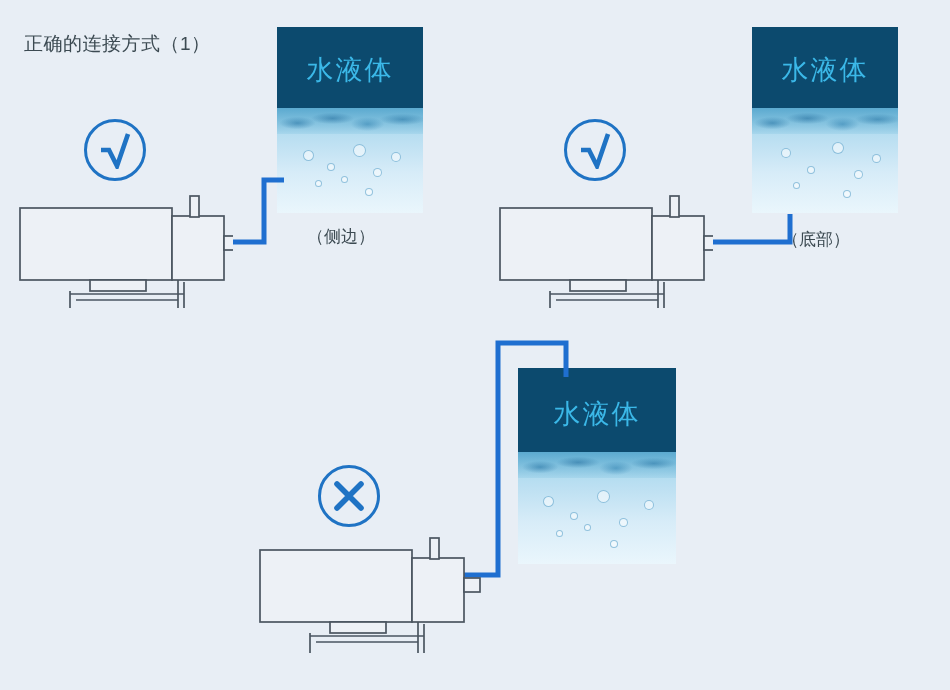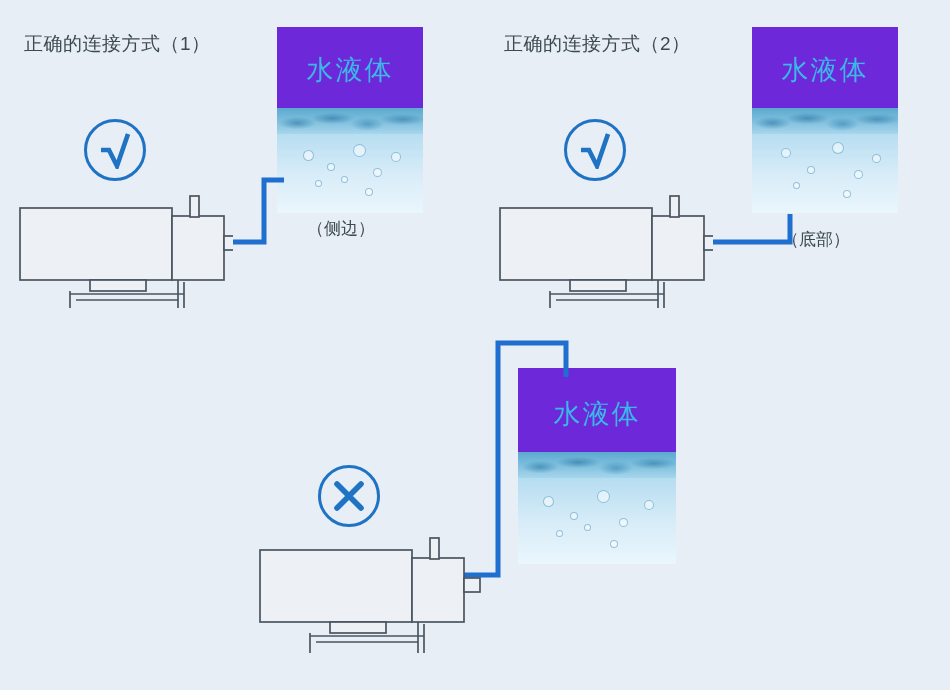--- a/index.html
+++ b/index.html
@@ -42,21 +42,21 @@
     border: 3px solid #1f73c4;
     box-sizing: border-box;
     display: flex;
     align-items: center;
     justify-content: center;
   }
   .mark svg { display: block; }
   
   .tank {
     position: absolute;
-    background: #6d28d9;
+    background: #0c4a6e;
     overflow: hidden;
   }
   .tank-label {
     position: absolute;
     left: 0;
     right: 0;
     text-align: center;
     color: #3bb8e8;
     font-size: 27px;
     font-weight: 500;
@@ -128,21 +128,21 @@
         <div class="bub" style="left:34%;top:55px;width:6px;height:6px;"></div>
         <div class="bub" style="left:52%;top:36px;width:11px;height:11px;"></div>
         <div class="bub" style="left:66%;top:60px;width:7px;height:7px;"></div>
         <div class="bub" style="left:78%;top:44px;width:8px;height:8px;"></div>
         <div class="bub" style="left:26%;top:72px;width:5px;height:5px;"></div>
         <div class="bub" style="left:60%;top:80px;width:6px;height:6px;"></div>
         <div class="bub" style="left:44%;top:68px;width:5px;height:5px;"></div>
       </div>
     </div>
 
-    <div class="caption" style="left:307px;top:220px;">（侧边）</div>
+    <div class="caption" style="left:307px;top:228px;">（侧边）</div>
 
     <div class="pipe" style="left:200px;top:170px;">
       <svg width="90" height="80" viewBox="0 0 90 80">
         <polyline points="8,72 64,72 64,10 84,10" fill="none" stroke="#1f6fd0" stroke-width="5" stroke-linecap="butt" stroke-linejoin="miter"></polyline>
       </svg>
     </div>
 
     <div class="pump" style="left:18px;top:190px;">
       <svg width="215" height="120" viewBox="0 0 215 120">
         <g fill="#edf1f6" stroke="#4a5560" stroke-width="1.7">
@@ -164,21 +164,20 @@
           <path d="M58 110 L160 110"></path>
           <path d="M160 90 L160 118"></path>
           <path d="M166 92 L166 118"></path>
         </g>
       </svg>
     </div>
   </div>
 
   <div class="panel" style="left:480px;top:0;width:470px;height:330px;">
 
-    <div class="panel-title" style="left:24px;top:34px;">正确的连接方式（2）</div>
 
     <div class="mark" style="left:84px;top:119px;">
       <svg width="36" height="38" viewBox="0 0 36 38" aria-hidden="true">
         <path d="M4 19 L12 19 L20 35 L31 3" fill="none" stroke="#1f73c4" stroke-width="4.6" stroke-linecap="butt" stroke-linejoin="miter"></path>
       </svg>
     </div>
 
     <div class="tank" style="left:272px;top:27px;width:146px;height:186px;">
       <div class="tank-label" style="top:30px;">水液体</div>
       <div class="tank-water" style="height:105px;">

